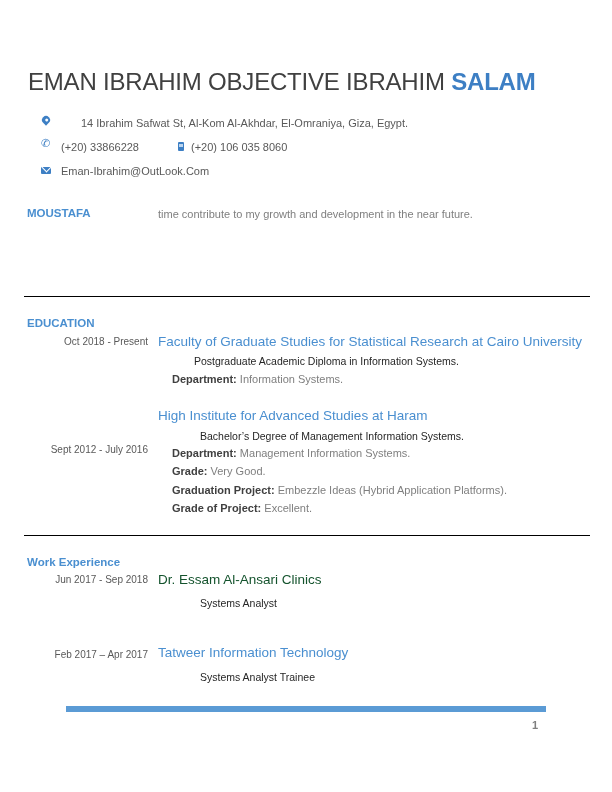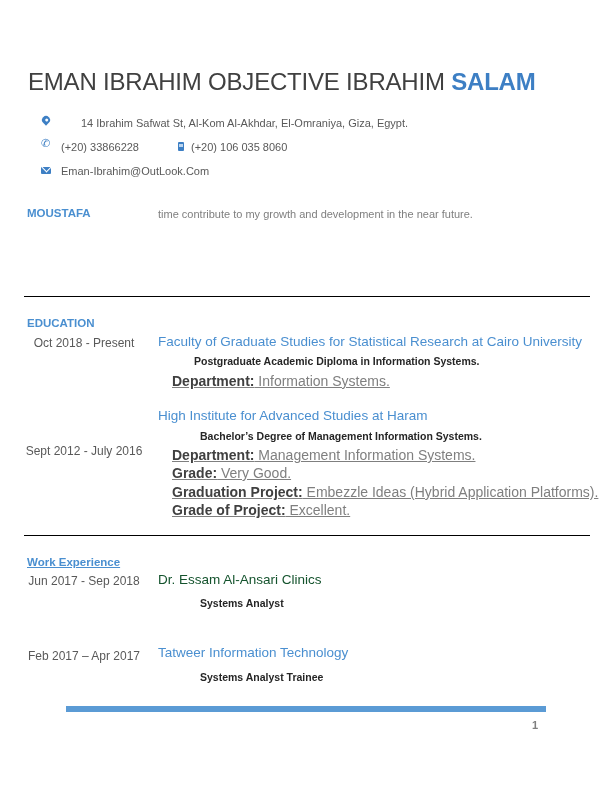--- a/index.html
+++ b/index.html
@@ -20,25 +20,25 @@
   .mobile { left: 178px; top: 142px; width: 6px; height: 9px; background: #3d7fc4; border-radius: 1px; }
   .mobile::after { content:""; position:absolute; left:1px; top:1.5px; width:4px; height:3px; background:#bcd6f0; }
   .mail { left: 41px; top: 167px; width: 10px; height: 7px; background: #3d7fc4; border-radius: 1px; }
   .mail::after { content:""; position:absolute; left:1px; top:0; width:6px; height:6px;
                  border-right:1px solid #fff; border-bottom:1px solid #fff; transform: translate(1px,-3px) rotate(45deg); }
 
   .rule { position: absolute; left: 24px; width: 566px; height: 0; border-top: 1.5px solid #000; }
 
   .section-head { font-size: 11.5px; font-weight: bold; color: #4a8fd0; }
   .body-text { font-size: 11px; color: #7f7f7f; line-height: 18.5px; }
-  .date { font-size: 12px; color: #595959; text-align: center; }
+  .date { font-size: 10px; color: #595959; text-align: right; }
   .org { font-size: 13.5px; color: #4a8fd0; }
   .org-arial { font-size: 13.5px; color: #14532d; font-family: "Liberation Sans", sans-serif; }
-  .degree { font-size: 10.5px; font-weight: bold; color: #262626; padding-left: 36px; }
-  .detail { font-size: 14px; color: #7f7f7f; text-decoration: underline; }
+  .degree { font-size: 10.5px; font-weight: normal; color: #262626; padding-left: 36px; }
+  .detail { font-size: 11px; color: #7f7f7f; }
   .detail b { color: #404040; font-weight: bold; }
 
   .bar { position: absolute; left: 66px; top: 706px; width: 480px; height: 6px; background: #5b9bd5; }
   .page-num { left: 532px; top: 719px; font-size: 11px; color: #7f7f7f; font-weight: bold; }
 </style>
 </head>
 <body>
 
 <div class="abs name"><span>EMAN IBRAHIM OBJECTIVE IBRAHIM</span> <span class="last">SALAM</span></div>
 
@@ -71,21 +71,21 @@
 <div class="abs date" style="left:20px; width:128px; top:409px;margin-top:35px;">Sept 2012 - July 2016</div>
 <div class="abs org" style="left:158px; top:408px;">High Institute for Advanced Studies at Haram</div>
 <div class="abs degree" style="left:164px; top:430px;">Bachelor’s Degree of Management Information Systems.</div>
 <div class="abs detail" style="left:172px; top:447px;"><b>Department:</b><span> Management Information Systems.</span></div>
 <div class="abs detail" style="left:172px; top:465px;"><b>Grade:</b><span> Very Good.</span></div>
 <div class="abs detail" style="left:172px; top:484px;"><b>Graduation Project:</b><span> Embezzle Ideas (Hybrid Application Platforms).</span></div>
 <div class="abs detail" style="left:172px; top:502px;"><b>Grade of Project:</b><span> Excellent.</span></div>
 
 <div class="rule" style="top:535px;"></div>
 
-<div class="abs section-head" style="left:27px; top:556px;text-decoration:underline;">Work Experience</div>
+<div class="abs section-head" style="left:27px; top:556px;">Work Experience</div>
 
 <div class="abs date" style="left:20px; width:128px; top:574px;">Jun 2017 - Sep 2018</div>
 <div class="abs org-arial" style="left:158px; top:572px;">Dr. Essam Al-Ansari Clinics</div>
 <div class="abs degree" style="left:164px; top:597px;">Systems Analyst</div>
 
 <div class="abs date" style="left:20px; width:128px; top:649px;">Feb 2017 – Apr 2017</div>
 <div class="abs org" style="left:158px; top:645px;">Tatweer Information Technology</div>
 <div class="abs degree" style="left:164px; top:671px;">Systems Analyst Trainee</div>
 
 <div class="bar"></div>

